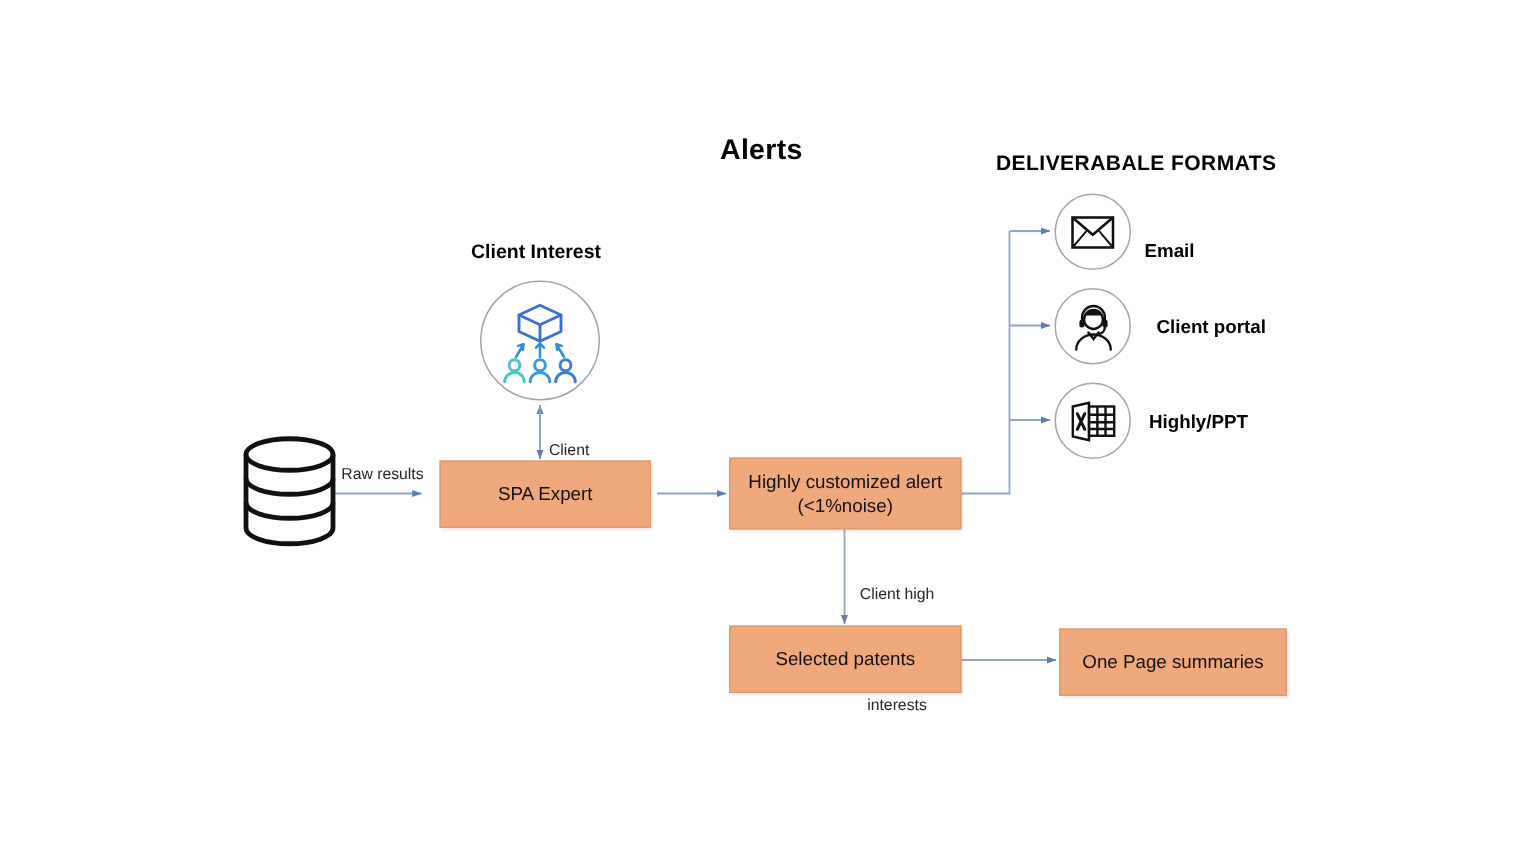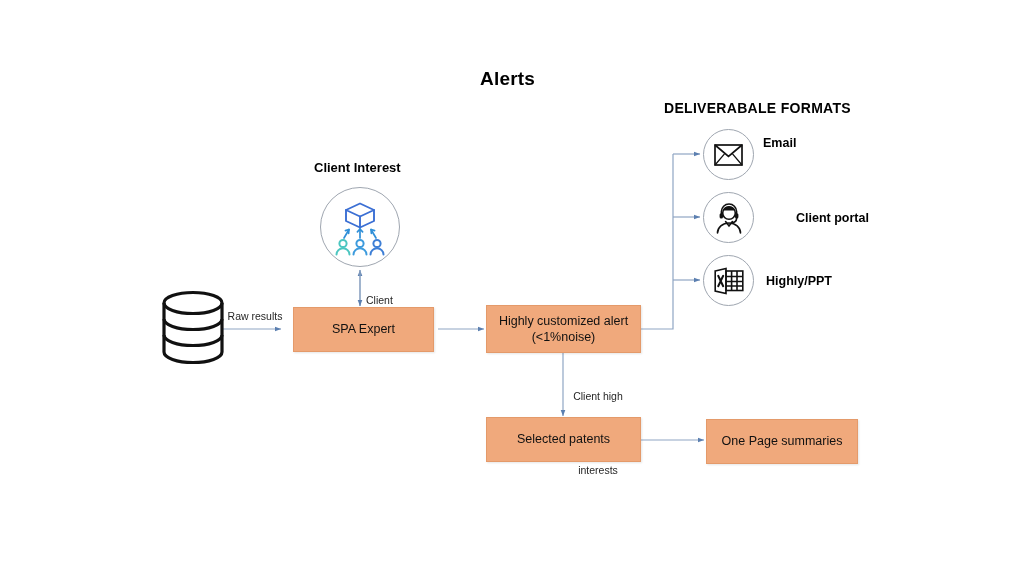--- a/index.html
+++ b/index.html
@@ -26,20 +26,21 @@
   
   .lbl {
     position: absolute;
     white-space: pre;
     line-height: 1.18;
   }
   .title {
     font-size: 19px;
     font-weight: bold;
     letter-spacing: 0.2px;
+    margin-top: 22px;
   }
   .section-head {
     font-size: 14px;
     font-weight: bold;
     letter-spacing: 0.3px;
   }
   .node-head {
     font-size: 13px;
     font-weight: bold;
   }
@@ -203,21 +204,21 @@
     <span>Selected patents</span>
   </div>
 
   <div class="icon-circle" style="left:703px; top:129px; width:51px; height:51px;">
     <svg width="29" height="22" viewBox="0 0 29 22">
       <rect x="1" y="1" width="27" height="20" fill="none" stroke="#111111" stroke-width="1.7"></rect>
       <path d="M1,1 L14.5,12.5 L28,1" fill="none" stroke="#111111" stroke-width="1.7"></path>
       <path d="M1,21 L10.5,9.8 M28,21 L18.5,9.8" fill="none" stroke="#111111" stroke-width="1.3"></path>
     </svg>
   </div>
-  <div class="lbl deliver-label" style="left:763px; top:136px;">Email</div>
+  <div class="lbl deliver-label" style="left:763px; top:160px;">Email</div>
 
   <div class="icon-circle" style="left:703px; top:192px; width:51px; height:51px;">
     <svg width="32" height="32" viewBox="0 0 32 32">
       <g fill="none" stroke="#111111" stroke-width="1.6" stroke-linecap="round">
 
         <circle cx="16" cy="11" r="6.3" fill="#ffffff"></circle>
 
         <path d="M10.2,8.4 a6.2,6.2 0 0 1 11.6,0" fill="#111111" stroke="none"></path>
 
         <path d="M8.4,12 L8.4,9.6 a7.6,7.6 0 0 1 15.2,0 L23.6,12"></path>
@@ -225,21 +226,21 @@
         <rect x="22" y="11.2" width="3.4" height="5.2" rx="1.5" fill="#111111" stroke="none"></rect>
 
         <path d="M23.6,16.4 a4.6,4.6 0 0 1 -4.2,4.2"></path>
 
         <path d="M4.5,31 a11.5,10 0 0 1 23,0"></path>
 
         <path d="M12.6,19.6 L16,24 L19.4,19.6"></path>
       </g>
     </svg>
   </div>
-  <div class="lbl deliver-label" style="left:796px; top:211px;text-align:center;">Client portal</div>
+  <div class="lbl deliver-label" style="left:771px; top:211px;text-align:center;">Client portal</div>
 
   <div class="icon-circle" style="left:703px; top:255px; width:51px; height:51px;">
     <svg width="30" height="28" viewBox="0 0 30 28">
       <g stroke="#111111" stroke-width="1.6" fill="none">
 
         <path d="M1.2,4 L12,1.5 L12,26.5 L1.2,24 z"></path>
 
         <rect x="12" y="4" width="16.8" height="19.5"></rect>
         <path d="M12,9.5 L28.8,9.5 M12,14.5 L28.8,14.5 M12,19 L28.8,19"></path>
         <path d="M17.6,4 L17.6,23.5 M23,4 L23,23.5"></path>

